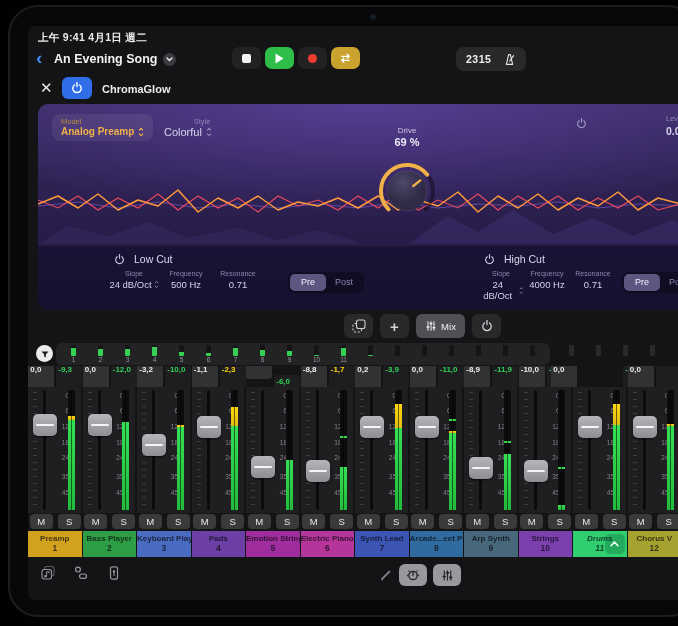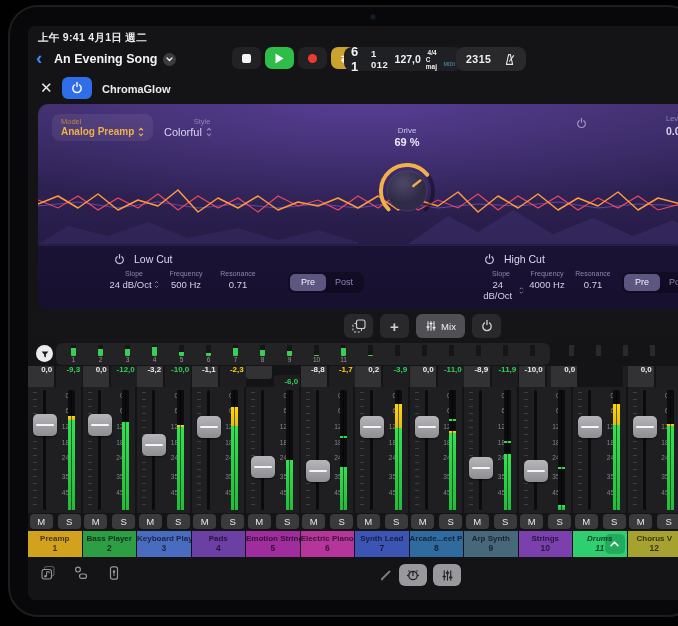--- a/index.html
+++ b/index.html
@@ -86,21 +86,21 @@
   .mini{width:27px;text-align:center}
   .minislot{width:5px;height:11px;margin:1px auto 0;background:#151517;border-radius:1px;position:relative;overflow:hidden}
   .ovextra .minislot{background:#2a2a2d}
   .minifill{position:absolute;bottom:0;left:0;right:0;background:#35d054}
   .mininum{font-size:6.5px;color:#97979c;line-height:8px}
 
   
   .vrow,.frow,.msrow,.nrow{display:flex;background:#141416}
   .vrow{height:21px;align-items:center}
   .vcell{width:54.5px;display:flex;justify-content:center;gap:2px}
-  .vp{min-width:22px;height:28px;border-radius:3px;font-size:8px;font-weight:bold;line-height:13px;text-align:right;padding:0 2px}
+  .vp{min-width:22px;height:28px;border-radius:3px;font-size:8px;font-weight:bold;line-height:13px;text-align:left;padding:0 2px}
   .vp.l{background:#323235;color:#ececee}
   .vp.r{background:#1e1e21}
   .frow{height:126px}
   .fcell{width:54.5px;height:126px;position:relative;background:#1f1f21;border-right:2px solid #131315;box-sizing:border-box}
   .slotcol{position:absolute;left:5px;top:3px;bottom:3px;width:24px}
   .slotcol::before{content:"";position:absolute;left:0;top:2px;bottom:2px;width:4px;background:repeating-linear-gradient(to bottom,#3e3e41 0,#3e3e41 1px,transparent 1px,transparent 7px)}
   .slot{position:absolute;left:10px;top:0;bottom:0;width:3px;background:#0b0b0d;border-radius:2px}
   .cap{position:absolute;left:0;width:24px;height:22px;border-radius:5px;background:linear-gradient(#b6b6ba,#8d8d92);box-shadow:0 1px 2px rgba(0,0,0,.55)}
   .cap::after{content:"";position:absolute;left:3px;right:3px;top:10px;height:2px;background:#f5f5f7;border-radius:1px}
   .scale{position:absolute;left:31px;top:3px;bottom:3px;width:11px;font-size:6.5px;color:#85858a}
@@ -158,30 +158,20 @@
           </span>
         <span class="tbtn">
             <span class="recdot"></span>
           </span>
         <span class="tbtn cycle">
           <svg width="15" height="11" viewBox="0 0 16 11">
               <path d="M4,3.2 H12 M9.8,1 L12,3.2 L9.8,5.4 M12,7.4 H4 M6.2,5.2 L4,7.4 L6.2,9.6" fill="none" stroke="#fff" stroke-width="1.4" stroke-linecap="round" stroke-linejoin="round"></path>
             </svg>
         </span>
       </span>
-      <span class="lcd">
-        <span class="pmain">6 1</span>
-        <span class="psub">1 012</span>
-        <span class="tempo">127,0</span>
-        <span class="sigstack">
-          <span>4/4</span>
-          <span>C maj</span>
-        </span>
-        <span class="midi">MIDI</span>
-      </span>
       <span class="cntpill">
         <span class="cntlbl">2315</span>
         <svg width="13" height="13" viewBox="0 0 13 13">
             <path d="M3.4,11.4 L5.6,1.6 H7.4 L9.6,11.4 Z" fill="none" stroke="#e8e8ea" stroke-width="1.1" stroke-linejoin="round"></path>
             <line x1="6.5" y1="8.2" x2="10.6" y2="2.6" stroke="#e8e8ea" stroke-width="1.1" stroke-linecap="round"></line>
           </svg>
       </span>
     </div>
 
     <div class="plghdr">

